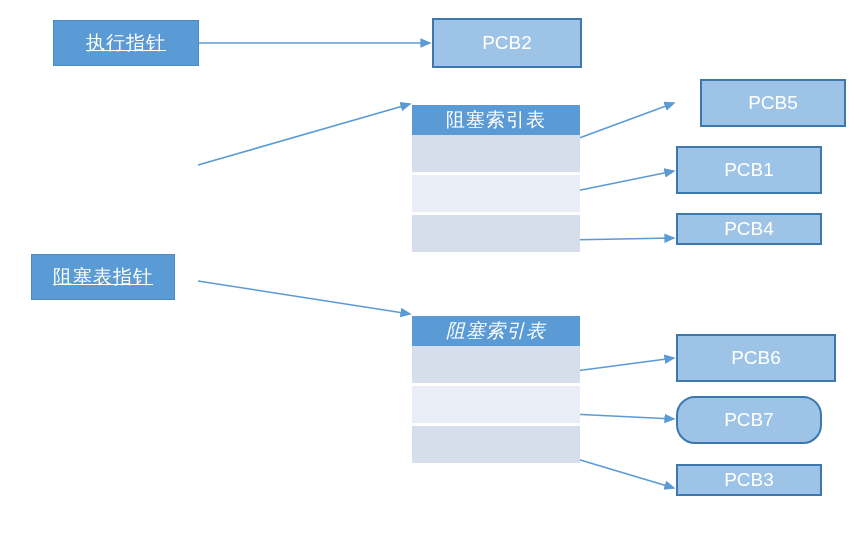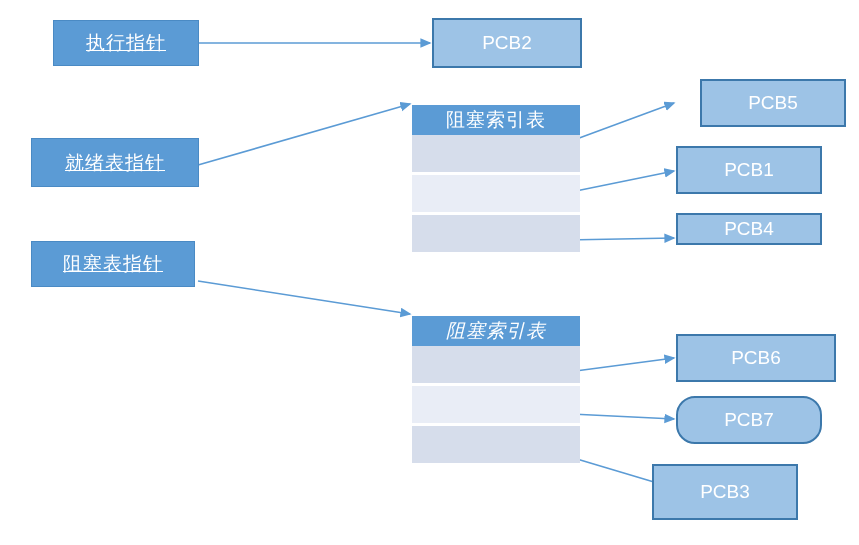--- a/index.html
+++ b/index.html
@@ -102,25 +102,22 @@
 
     <line x1="530" y1="377" x2="674" y2="358" stroke="#5b9bd5" stroke-width="1.6" marker-end="url(#ah)"></line>
     <line x1="530" y1="412" x2="674" y2="419" stroke="#5b9bd5" stroke-width="1.6" marker-end="url(#ah)"></line>
     <line x1="530" y1="445" x2="674" y2="488" stroke="#5b9bd5" stroke-width="1.6" marker-end="url(#ah)"></line>
   </svg>
 
   <div class="pointer-box" style="left:53px; top:20px; width:146px; height:46px;">
     <span>执行指针</span>
   </div>
 
-  <div class="pointer-box" style="left:31px; top:138px; width:168px; height:49px;">
-    <span>就绪表指针</span>
-  </div>
 
-  <div class="pointer-box" style="left:31px; top:241px; width:164px; height:46px;">
+  <div class="pointer-box" style="left:31px; top:254px; width:144px; height:46px;">
     <span>阻塞表指针</span>
   </div>
 
   <div class="pcb-box" style="left:432px; top:18px; width:150px; height:50px;">
     <span>PCB2</span>
   </div>
 
   <div class="index-table" style="left:412px; top:105px; width:168px;">
     <div class="tbl-header">阻塞索引表</div>
     <div class="tbl-row band-a"></div>
@@ -148,17 +145,17 @@
   <div class="pcb-box" style="left:676px; top:213px; width:146px; height:32px;">
     <span>PCB4</span>
   </div>
 
   <div class="pcb-box" style="left:676px; top:334px; width:160px; height:48px;">
     <span>PCB6</span>
   </div>
   <div class="pcb-box" style="left:676px; top:396px; width:146px; height:48px;border-radius:19px;">
     <span>PCB7</span>
   </div>
-  <div class="pcb-box" style="left:652px; top:464px; width:146px; height:56px;text-align:right;">
+  <div class="pcb-box" style="left:676px; top:464px; width:146px; height:32px;text-align:right;">
     <span>PCB3</span>
   </div>
 
 </div>
 
 </body></html>

